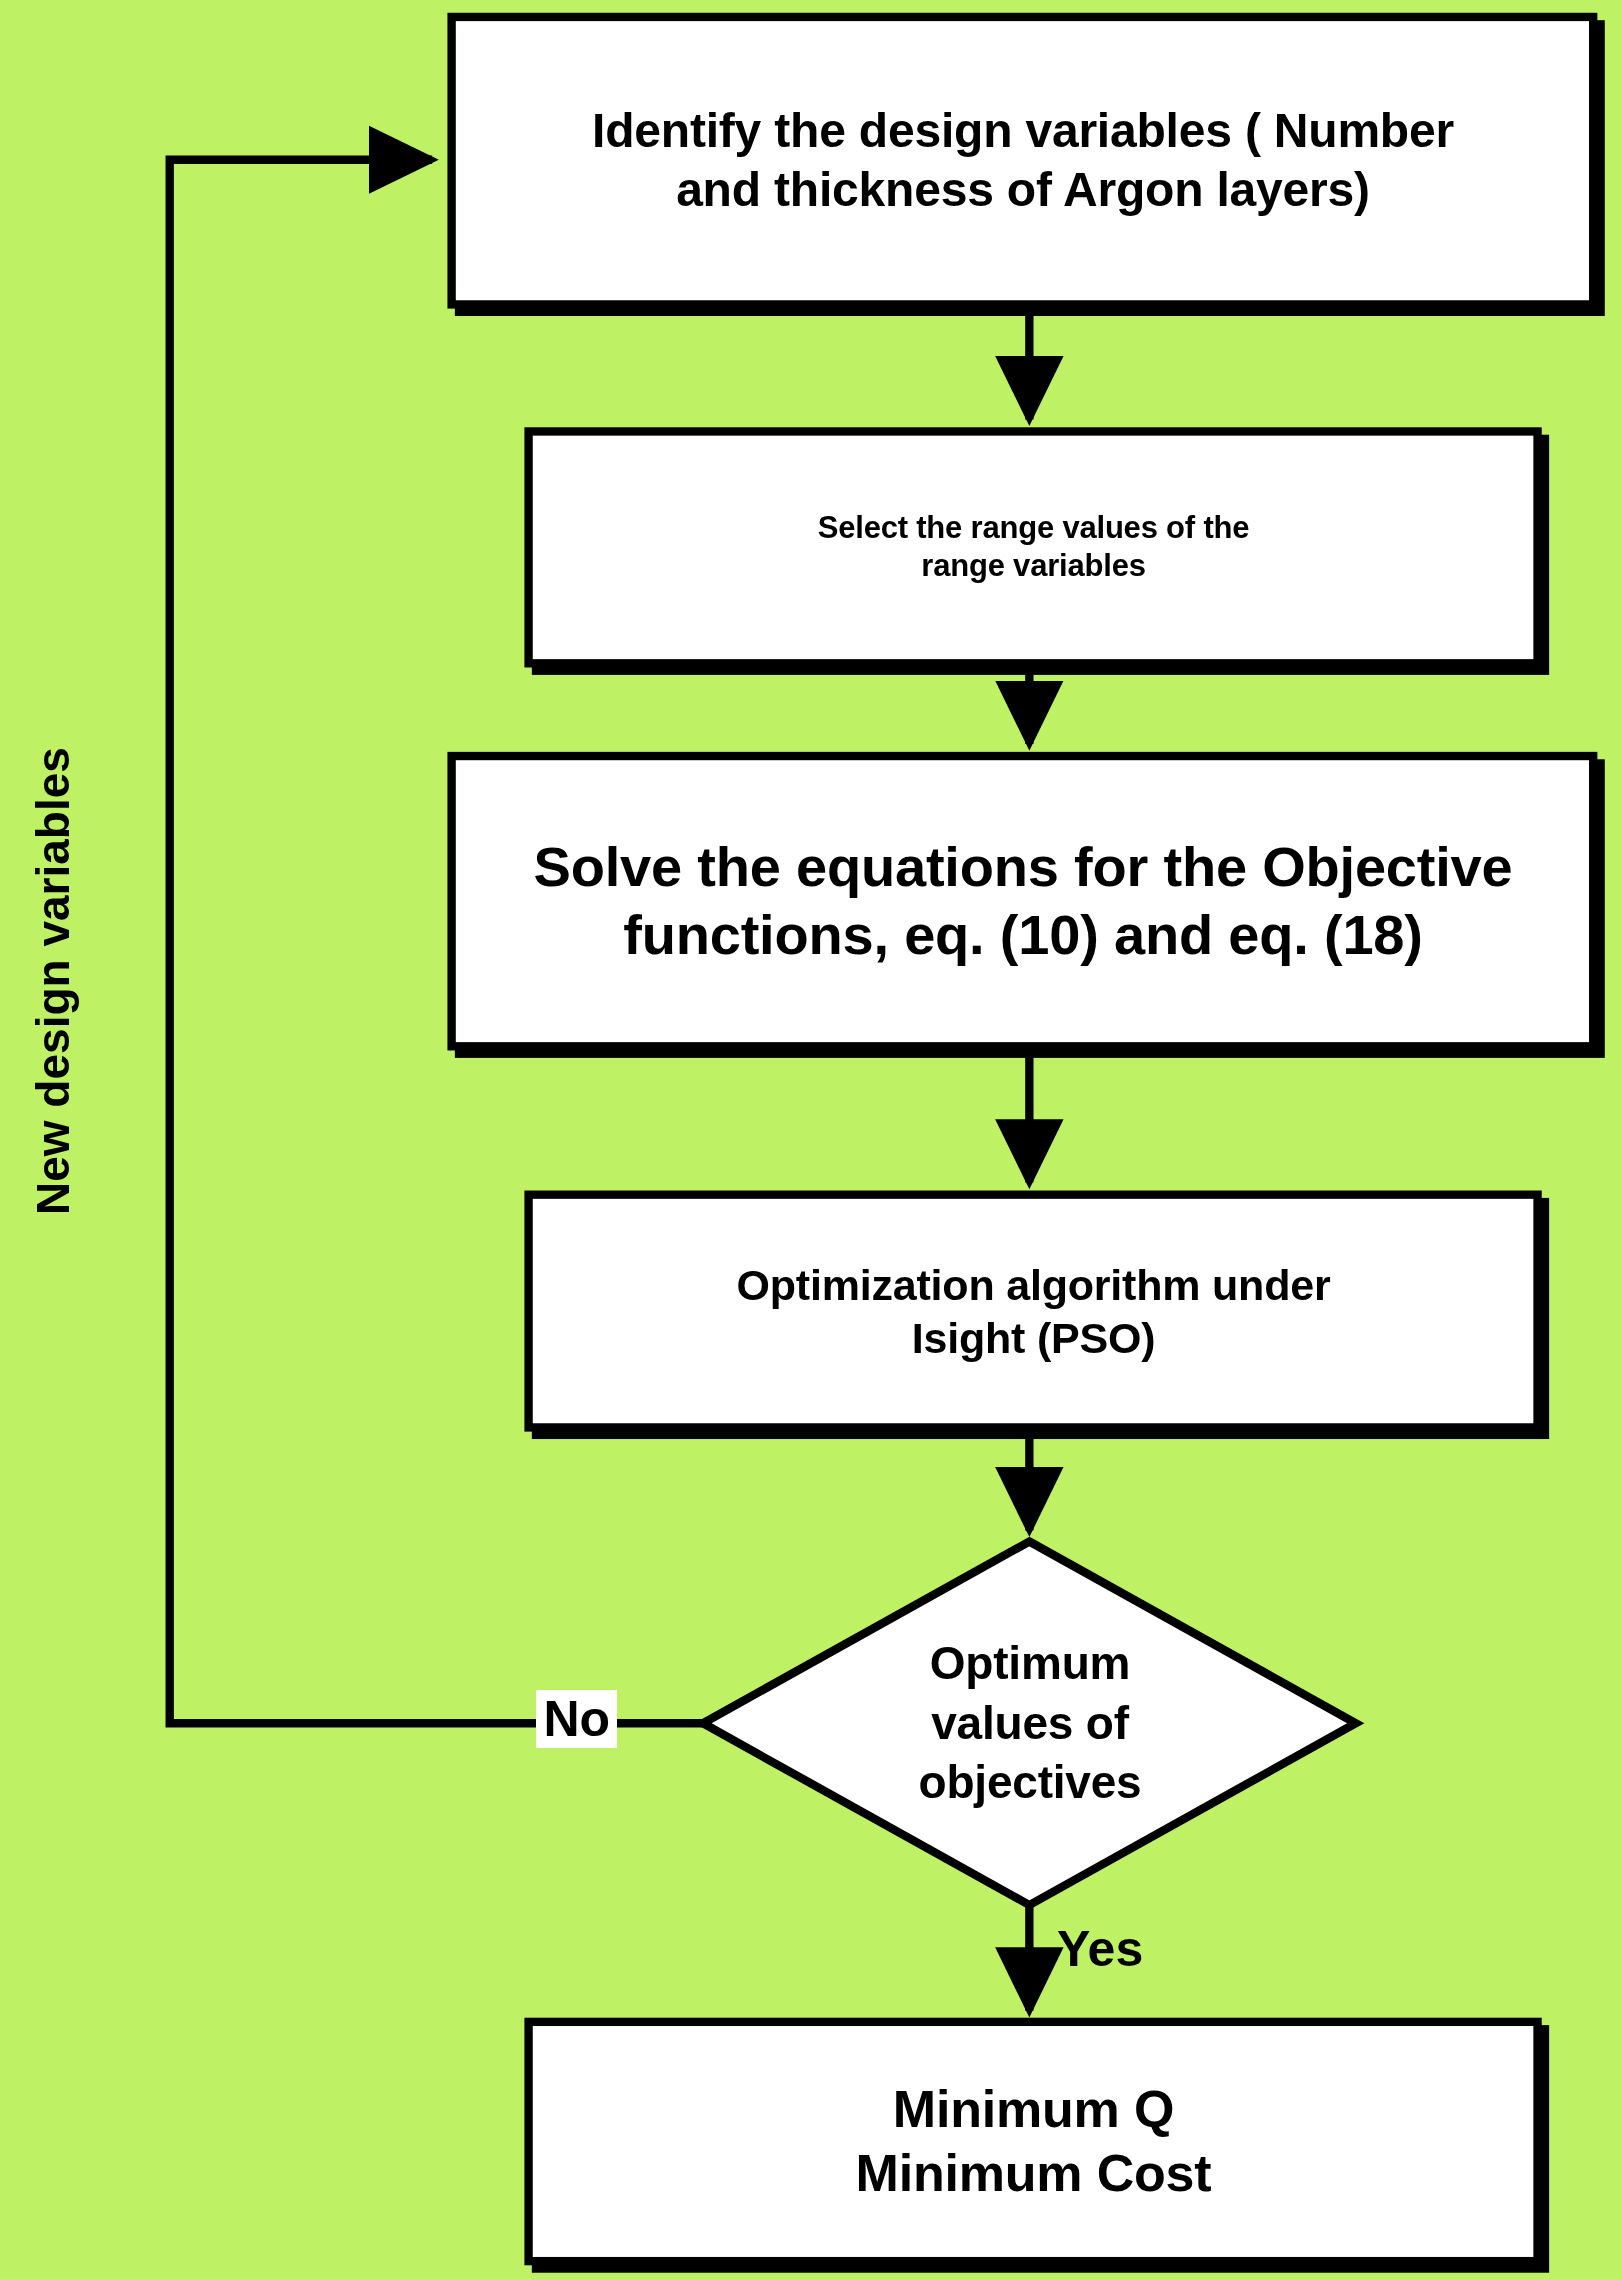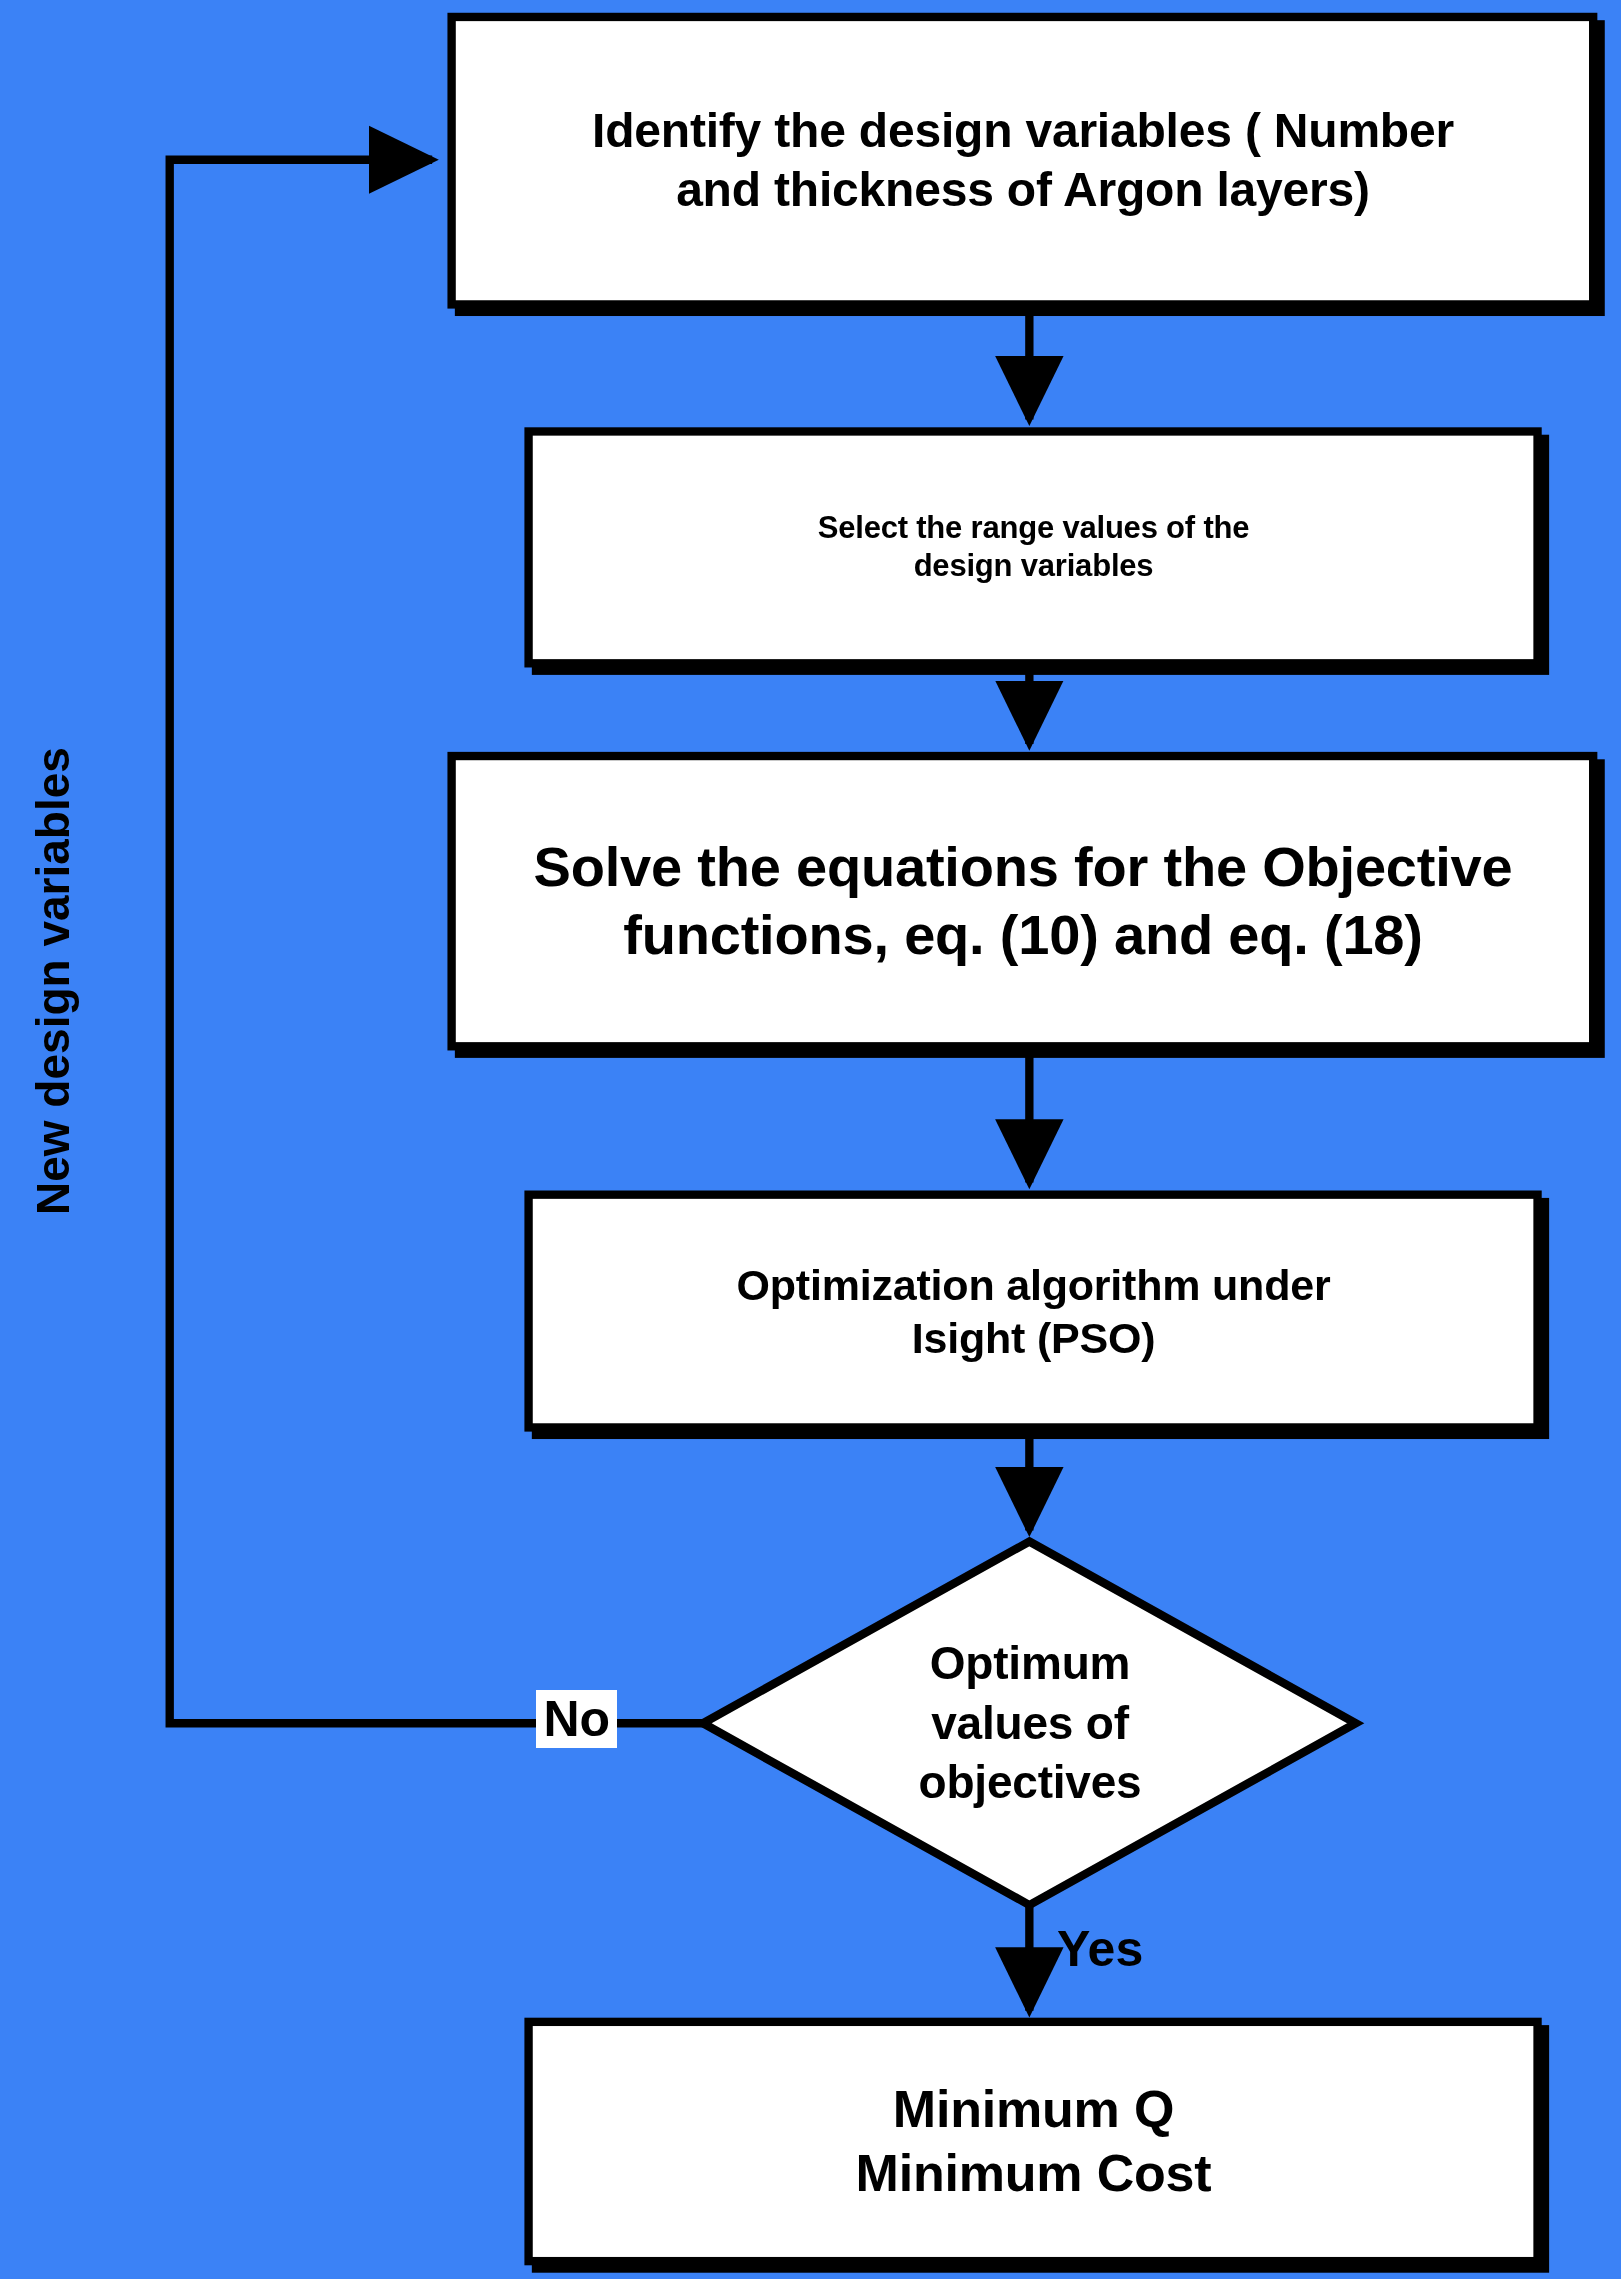--- a/index.html
+++ b/index.html
@@ -4,21 +4,21 @@
 <style>
   html, body {
     margin: 0;
     padding: 0;
     background: #ffffff;
   }
   #canvas {
     position: relative;
     width: 1621px;
     height: 2279px;
-    background: #3b82f6;
+    background: #bef264;
     font-family: "Liberation Sans", sans-serif;
     overflow: hidden;
   }
   .flow-svg {
     position: absolute;
     top: 0;
     left: 0;
     width: 1621px;
     height: 2279px;
   }
@@ -96,21 +96,21 @@
   <div class="node-text" style="left:452px; top:16.7px; width:1142px; height:288px; font-size:48px;">
     <span>
       <span>Identify the design variables ( Number</span>
       <span>and thickness of Argon layers)</span>
     </span>
   </div>
 
   <div class="node-text" style="left:529px; top:431px; width:1009px; height:232px; font-size:31px;">
     <span>
       <span>Select the range values of the</span>
-      <span>design variables</span>
+      <span>range variables</span>
     </span>
   </div>
 
   <div class="node-text" style="left:452px; top:756px; width:1142px; height:290px; font-size:56px;">
     <span>
       <span>Solve the equations for the Objective</span>
       <span>functions, eq. (10) and eq. (18)</span>
     </span>
   </div>
 

